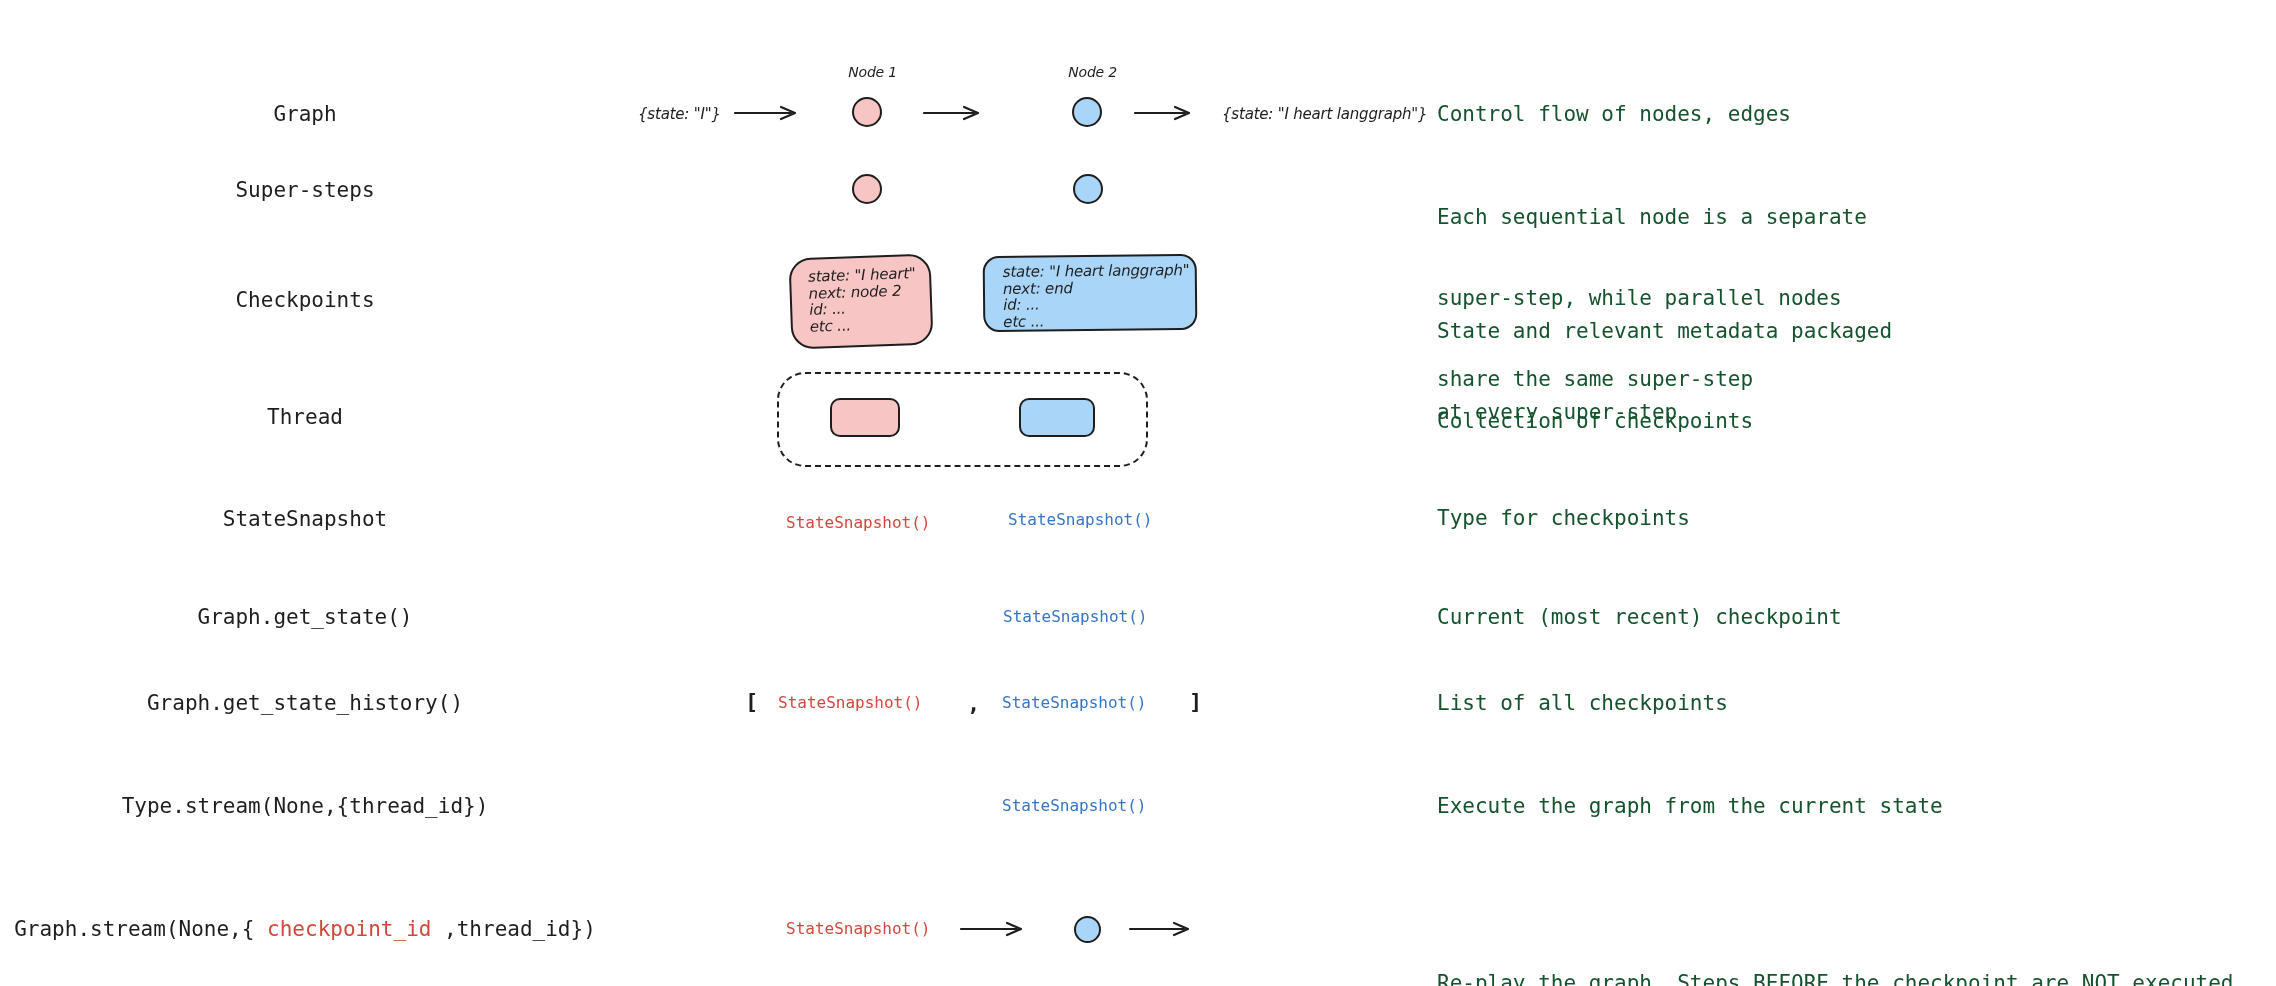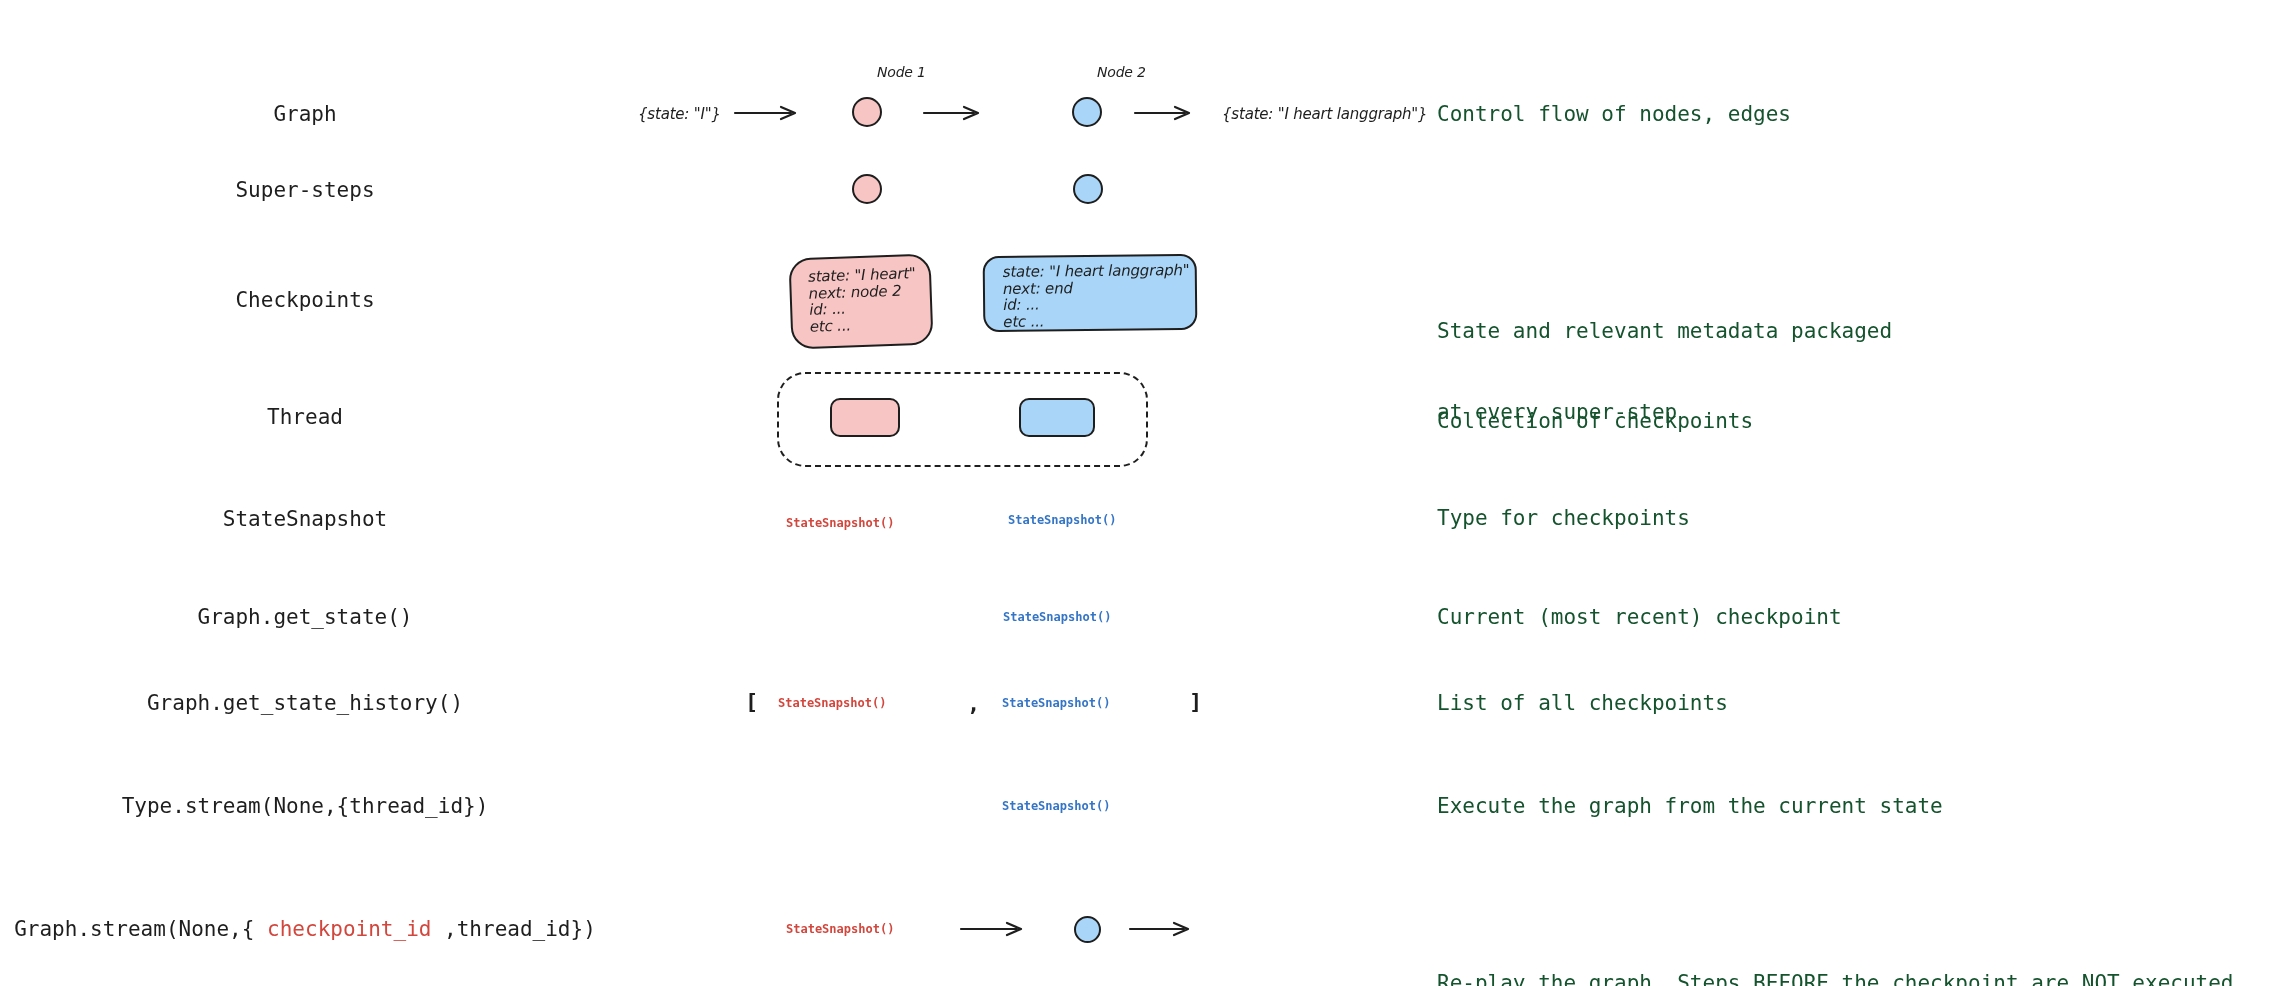--- a/index.html
+++ b/index.html
@@ -16,21 +16,21 @@
   
   .desc{
     position:absolute;left:1437px;font-size:21px;line-height:27px;font-weight:500;
     color:#14532d;white-space:pre;
   }
   
   .hand{
     position:absolute;font-family:"DejaVu Sans",cursive;font-style:italic;
     font-size:15px;line-height:16px;color:#1e1e1e;letter-spacing:-0.2px;white-space:pre;
   }
-  .node-lbl{width:60px;text-align:left;font-size:14px;margin-left:40px;}
+  .node-lbl{width:60px;text-align:right;font-size:14px;}
   
   .circle{position:absolute;width:30px;height:30px;box-sizing:border-box;
     border:2.2px solid #1e1e1e;border-radius:50%;}
   .circle.small{width:27px;height:27px;}
   .pink-fill{background:#f7c5c3;}
   .blue-fill{background:#a9d6f8;}
   
   .arrow{position:absolute;overflow:visible;}
   .arrow line,.arrow polyline{stroke:#1e1e1e;stroke-width:2.2;fill:none;
     stroke-linecap:round;stroke-linejoin:round;}
@@ -42,21 +42,21 @@
     background:#f7c5c3;transform:rotate(-2deg);padding:9px 0 0 17px;}
   .blue-box{left:983px;top:255px;width:214px;height:76px;border-radius:16px;
     background:#a9d6f8;transform:rotate(-0.6deg);padding:6px 0 0 18px;}
   
   .thread{position:absolute;left:777px;top:372px;width:371px;height:95px;
     box-sizing:border-box;border:2.2px dashed #1e1e1e;border-radius:28px;}
   .thread .mini{position:absolute;box-sizing:border-box;border:2.2px solid #1e1e1e;
     border-radius:10px;width:70px;height:39px;top:24px;}
   
   .code{position:absolute;font-family:"DejaVu Sans Mono",monospace;
-    font-size:12px;font-weight:700;line-height:22px;white-space:pre;}
+    font-size:16px;font-weight:400;line-height:22px;white-space:pre;}
   .code-red{color:#d2473d;}
   .code-blue{color:#3575c6;}
   .bracket{position:absolute;font-family:"DejaVu Sans Mono",monospace;
     font-size:22px;font-weight:600;color:#1e1e1e;line-height:24px;}
 </style>
 </head>
 <body>
 
 <div class="canvas">
 
@@ -77,20 +77,25 @@
   <svg class="arrow" style="left:1133px;top:104px" width="66" height="18">
     <line x1="2" y1="9" x2="52" y2="9"></line>
       <polyline points="42,3 56,9 42,15"></polyline>
   </svg>
   <div class="hand" style="left:1222px;top:106px">{state: "I heart langgraph"}</div>
   <div class="desc" style="top:101px">Control flow of nodes, edges</div>
 
   <div class="lbl" style="top:177px">Super-steps</div>
   <div class="circle pink-fill" style="left:852px;top:174px"></div>
   <div class="circle blue-fill" style="left:1073px;top:174px"></div>
+  <div class="desc" style="top:150px">
+    <div>Each sequential node is a separate</div>
+    <div>super-step, while parallel nodes</div>
+    <div>share the same super-step</div>
+  </div>
 
   <div class="lbl" style="top:287px">Checkpoints</div>
   <div class="chkbox pink-box">
     <div class="hand-line">state: "I heart"</div>
     <div class="hand-line">next: node 2</div>
     <div class="hand-line">id: ...</div>
     <div class="hand-line">etc ...</div>
   </div>
   <div class="chkbox blue-box">
     <div class="hand-line">state: "I heart langgraph"</div>

